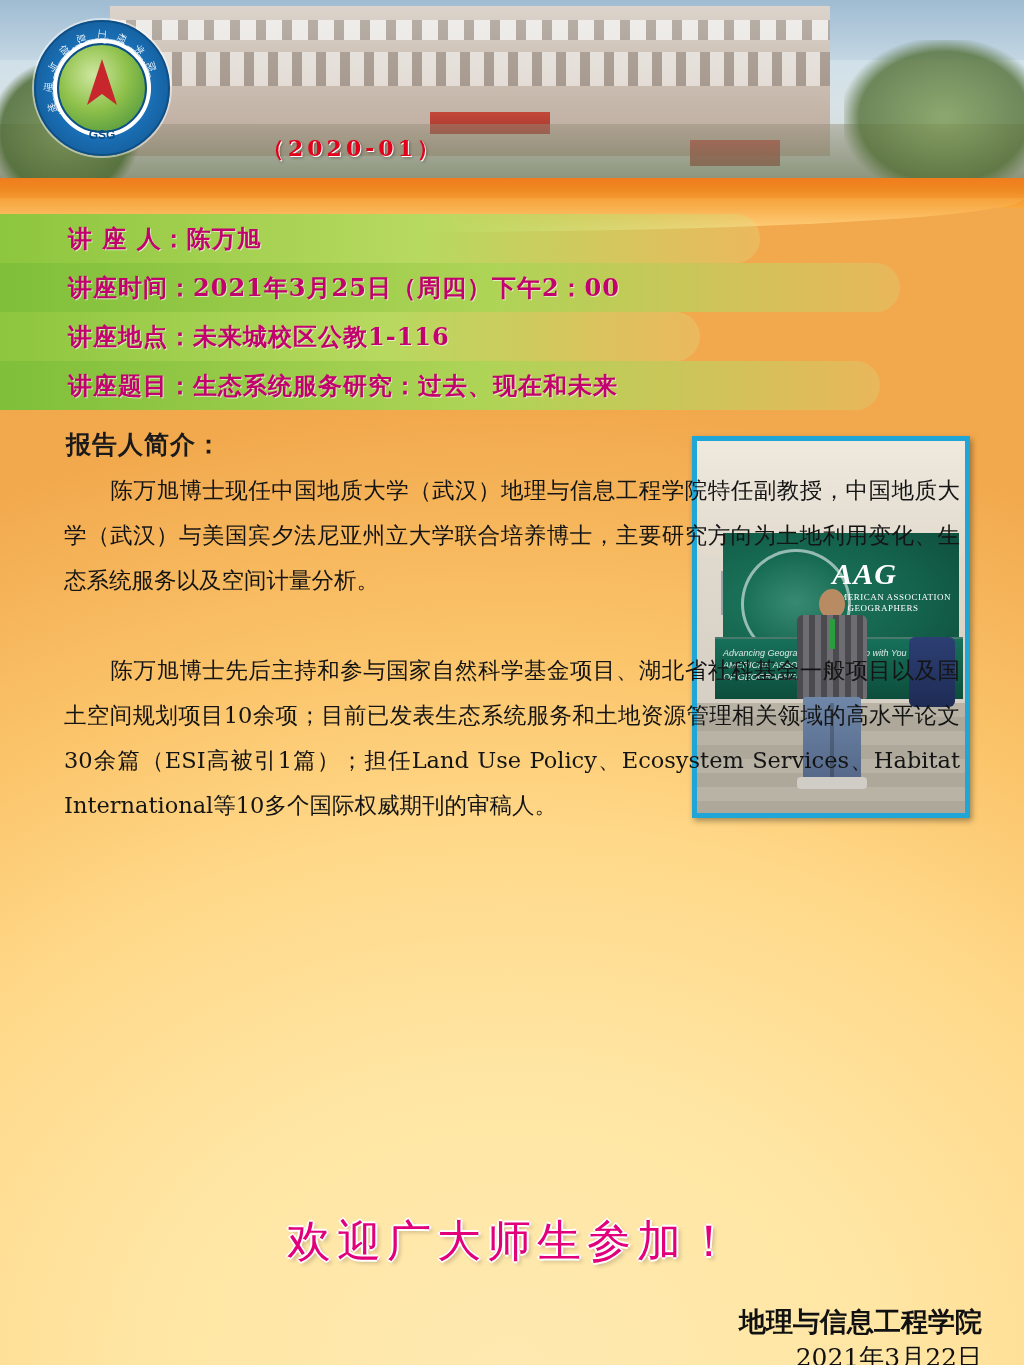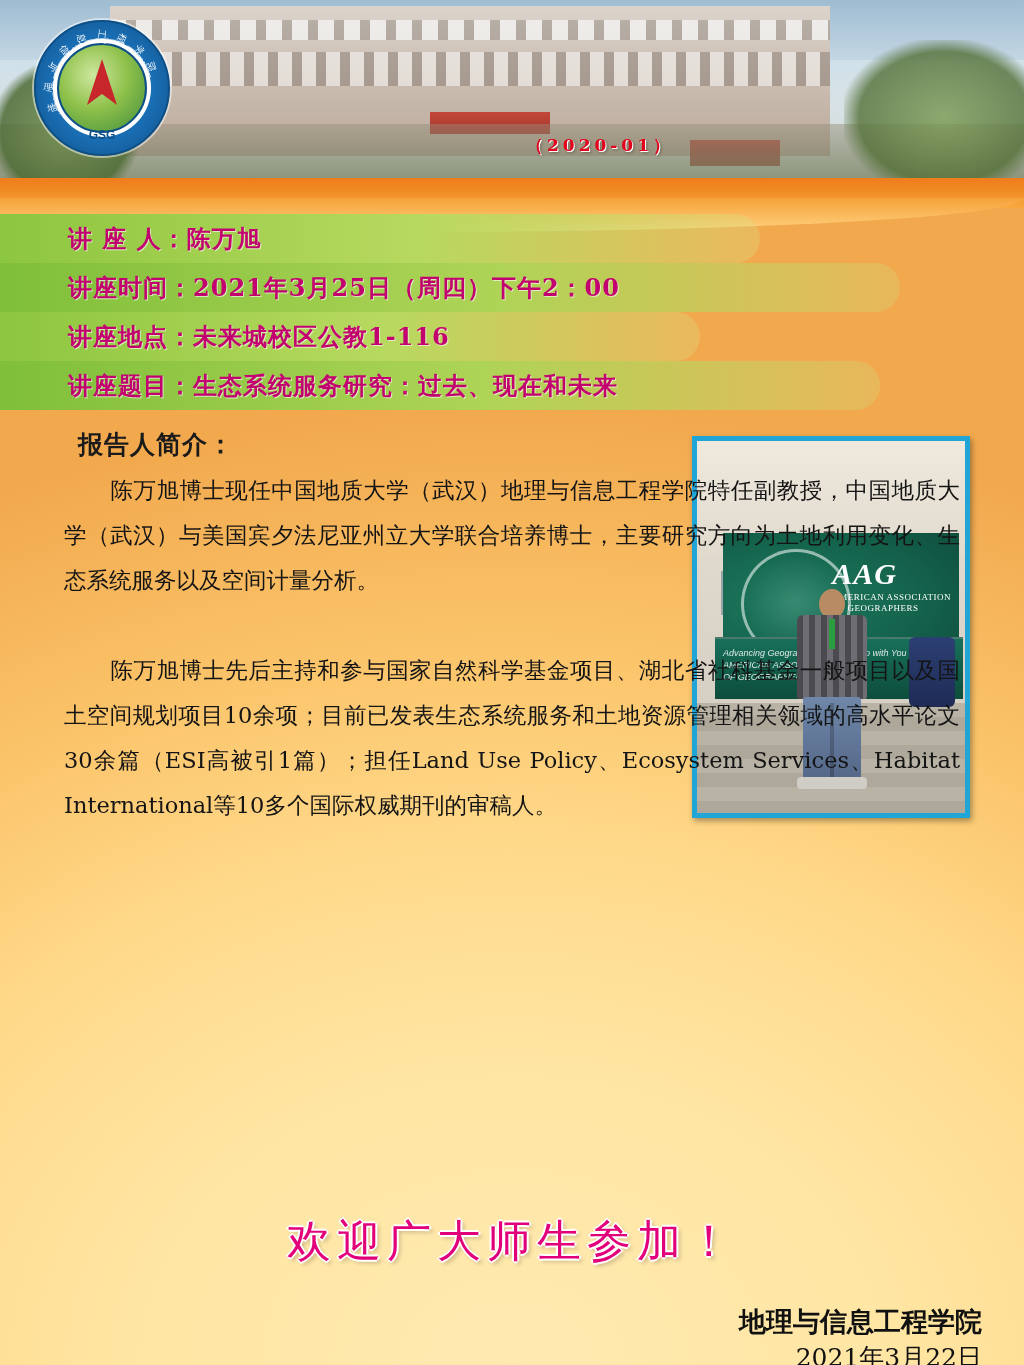--- a/index.html
+++ b/index.html
@@ -120,25 +120,25 @@
     font-weight: bold;
     font-size: 74px;
     letter-spacing: 14px;
     color: #e2001a;
     text-shadow:
       2px 0 0 #fff, -2px 0 0 #fff, 0 2px 0 #fff, 0 -2px 0 #fff,
       3px 3px 0 #f6b26b, 4px 4px 6px rgba(0,0,0,.35);
     white-space: nowrap;
   }
   .title-sub {
-    position: absolute; left: 250px; top: 134px; width: 700px;
-    text-align: center;
+    position: absolute; left: 262px; top: 134px; width: 700px;
+    text-align: left;
     font-family: "DejaVu Serif", serif;
     font-weight: bold;
-    font-size: 17px;
+    font-size: 22px;
     letter-spacing: 4px;
     color: #e2001a;
     text-shadow: 1px 1px 0 #fff, 2px 2px 3px rgba(0,0,0,.3);
   }
 
   
   .divider {
     position: absolute; left: 0; top: 178px; width: 1024px; height: 30px;
     background: linear-gradient(180deg, #f07c1d 0%, #ef8a22 40%, #f9a93f 100%);
   }
@@ -183,21 +183,20 @@
   .body-wrap {
     position: absolute; left: 0; top: 418px; width: 1024px; height: 810px;
   }
   .bio-label {
     position: absolute; left: 66px; top: 10px;
     font-family: "DejaVu Serif", serif;
     font-weight: bold;
     font-size: 25px;
     color: #1a1a1a;
     letter-spacing: 1px;
-    margin-left: 12px;
   }
   .para {
     position: absolute;
     font-family: "DejaVu Serif", serif;
     font-size: 22.5px;
     line-height: 45px;
     color: #141414;
     text-align: justify;
   }
   .para .indent { display: inline-block; width: 46px; }

